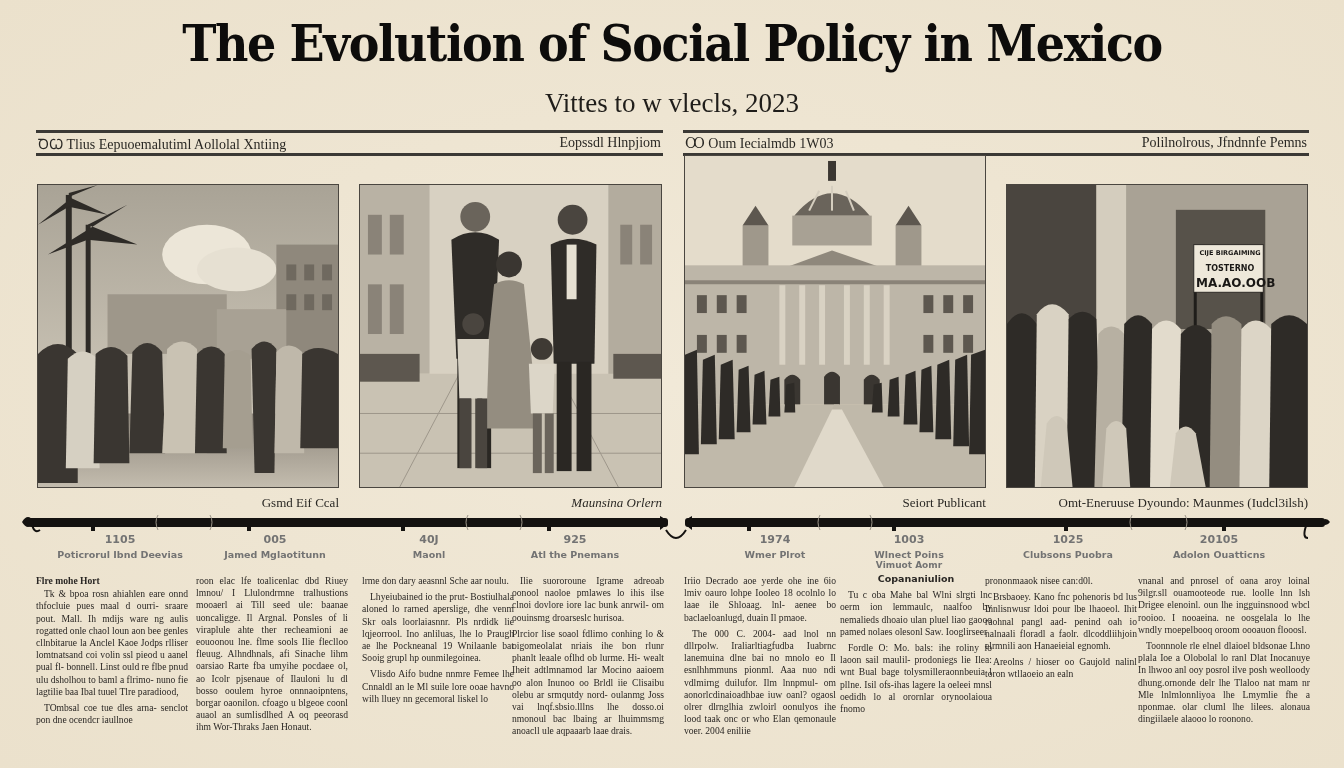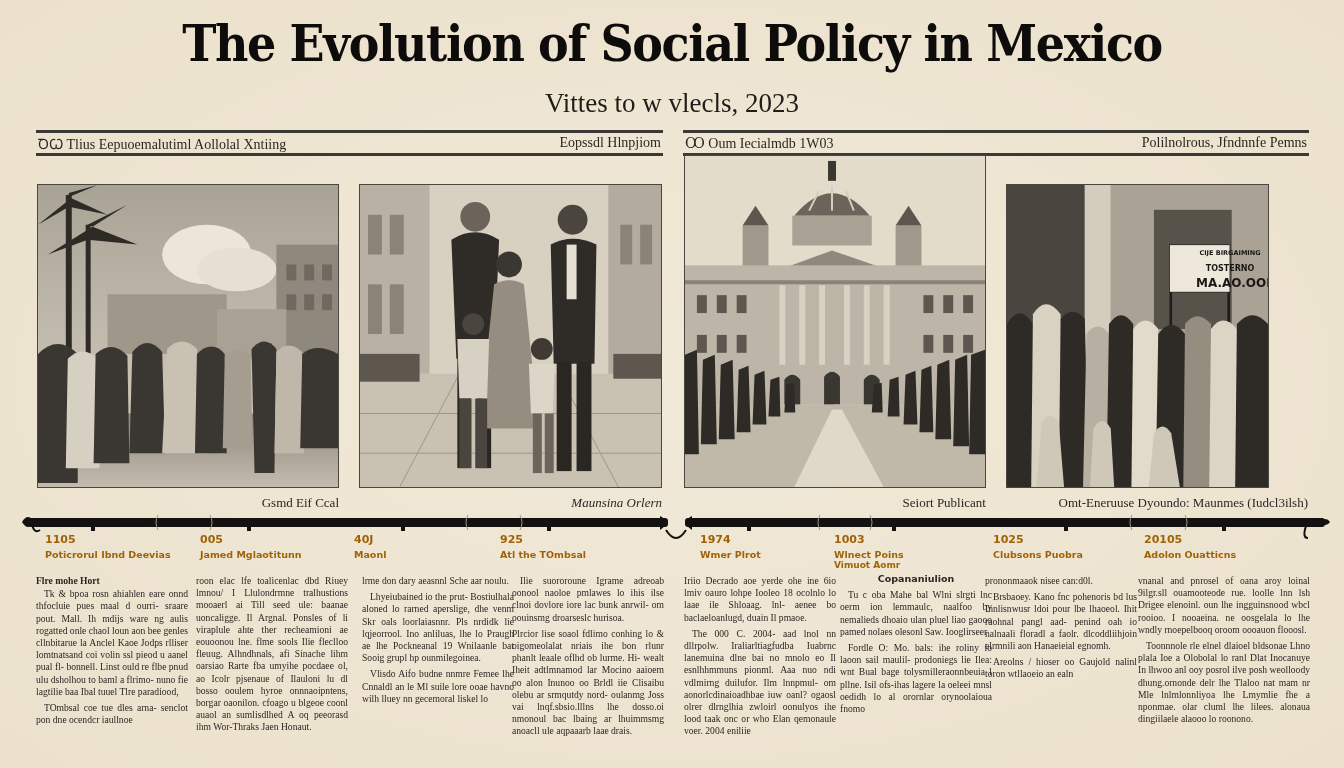--- a/index.html
+++ b/index.html
@@ -44,23 +44,23 @@
   .photo svg { display: block; width: 100%; height: 100%; }
   .caption {
     position: absolute; top: 495px; text-align: right;
     font-size: 13px; color: #2a2824;
   }
   .timeline {
     position: absolute; left: 20px; top: 512px; width: 1310px; height: 30px;
   }
   .timeline svg { width: 100%; height: 100%; display: block; }
   .tick {
-    position: absolute; top: 533px; text-align: left; width: 150px;
+    position: absolute; top: 533px; text-align: center; width: 150px;
     font-family: "DejaVu Sans", sans-serif;
-    font-weight: bold; color: #a16207;
+    font-weight: bold; color: #737373;
   }
   .tick .year { font-size: 11px; display: block; }
   .tick .label { font-size: 9.5px; display: block; margin-top: 3px; }
   .tick .sub { font-size: 9px; display: block; }
   .col {
     position: absolute; top: 575px; width: 152px;
     font-size: 9.6px; line-height: 12.2px; text-align: justify;
     color: #2a2724;
   }
   .col p { text-indent: 8px; margin-bottom: 4px; }
@@ -240,21 +240,21 @@
       <path d="M206 225 L215 222 L216 262 L204 262 Z"></path>
       <path d="M222 220 L232 216 L234 270 L220 270 Z"></path>
       <path d="M238 215 L248 211 L250 278 L236 278 Z"></path>
       <path d="M254 210 L266 205 L268 285 L252 285 Z"></path>
       <path d="M272 205 L284 200 L286 292 L270 292 Z"></path>
       <path d="M288 200 L302 195 L302 300 L286 300 Z"></path>
     </g>
   </svg>
 </div>
 
-<div class="photo" style="left:1006px; top:184px; width:263px; height:304px;">
+<div class="photo" style="left:1006px; top:184px; width:302px; height:304px;">
   <svg viewBox="0 0 302 304" preserveAspectRatio="none">
     <rect width="302" height="304" fill="#bcb5a7"></rect>
     <rect x="0" y="0" width="90" height="200" fill="#4a453f"></rect>
     <rect x="90" y="0" width="30" height="200" fill="#d4cdbe"></rect>
     <rect x="120" y="0" width="182" height="200" fill="#a9a295"></rect>
     <rect x="170" y="25" width="90" height="120" fill="#57524a"></rect>
     <rect x="188" y="60" width="70" height="48" fill="#eee8da" stroke="#2e2b27" stroke-width="1"></rect>
     <g fill="#1f1d1a">
       <rect x="188" y="108" width="3" height="40"></rect>
       <rect x="255" y="108" width="3" height="40"></rect>
@@ -330,21 +330,21 @@
 <div class="tick" style="left:200px;">
   <span class="year">005</span>
   <span class="label">Jamed Mglaotitunn</span>
 </div>
 <div class="tick" style="left:354px;">
   <span class="year">40J</span>
   <span class="label">Maonl</span>
 </div>
 <div class="tick" style="left:500px;">
   <span class="year">925</span>
-  <span class="label">Atl the TOmbsal</span>
+  <span class="label">Atl the Pnemans</span>
 </div>
 <div class="tick" style="left:700px;">
   <span class="year">1974</span>
   <span class="label">Wmer Plrot</span>
 </div>
 <div class="tick" style="left:834px;">
   <span class="year">1003</span>
   <span class="label">Wlnect Poins</span>
   <span class="sub">Vimuot Aomr</span>
 </div>

